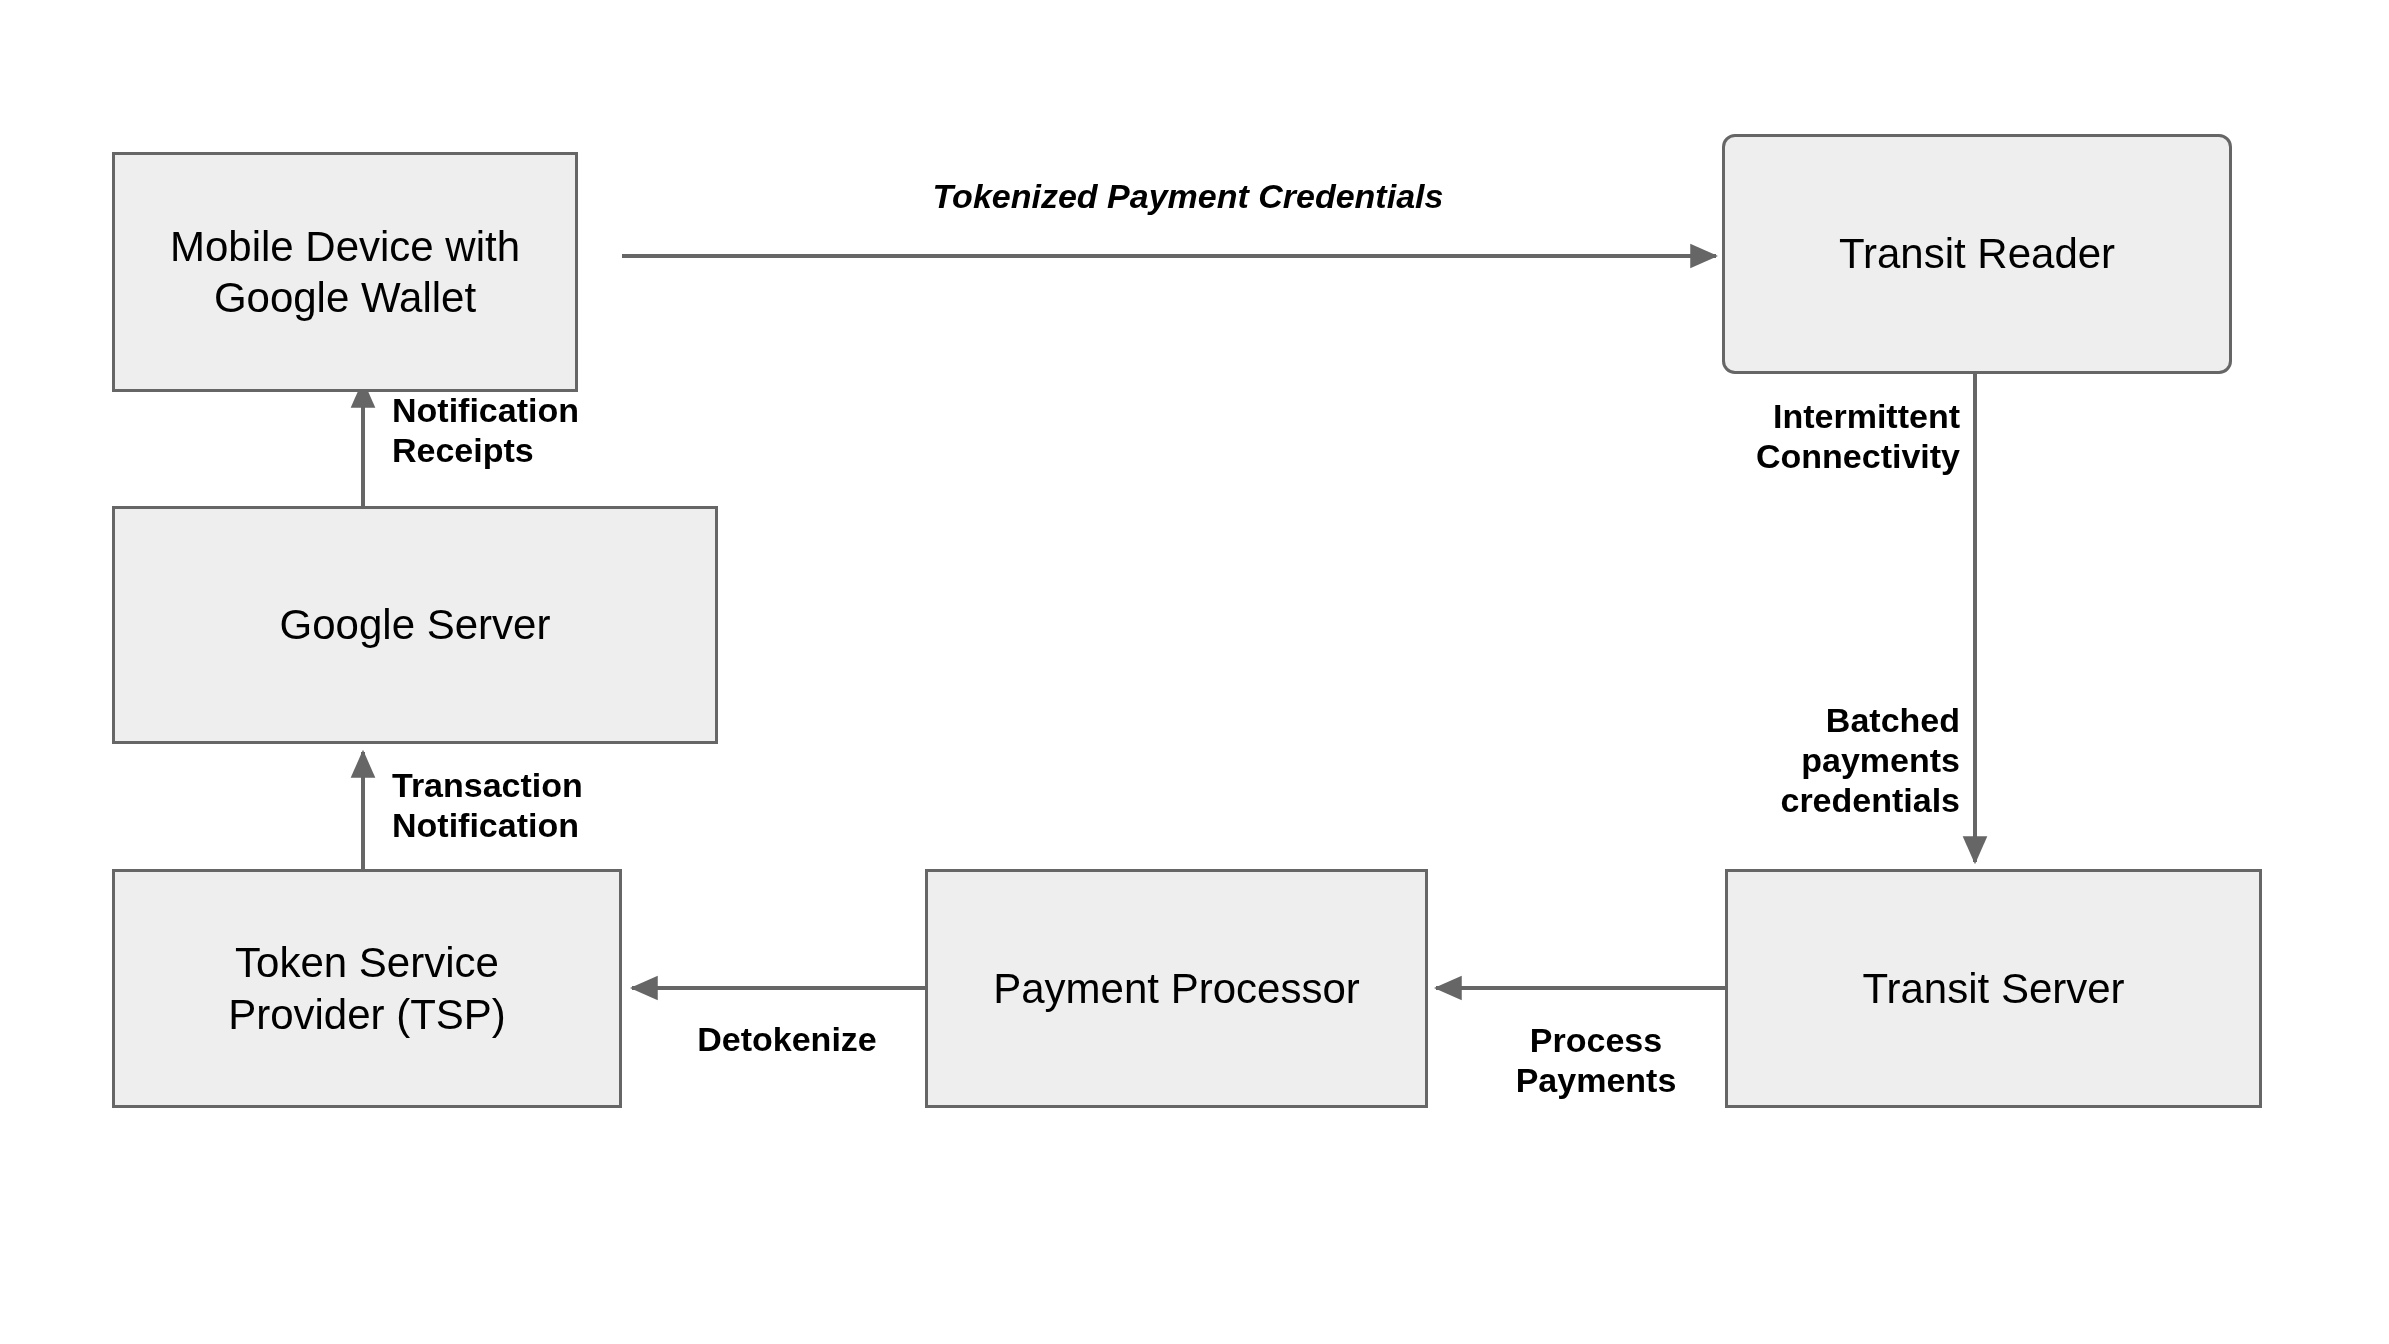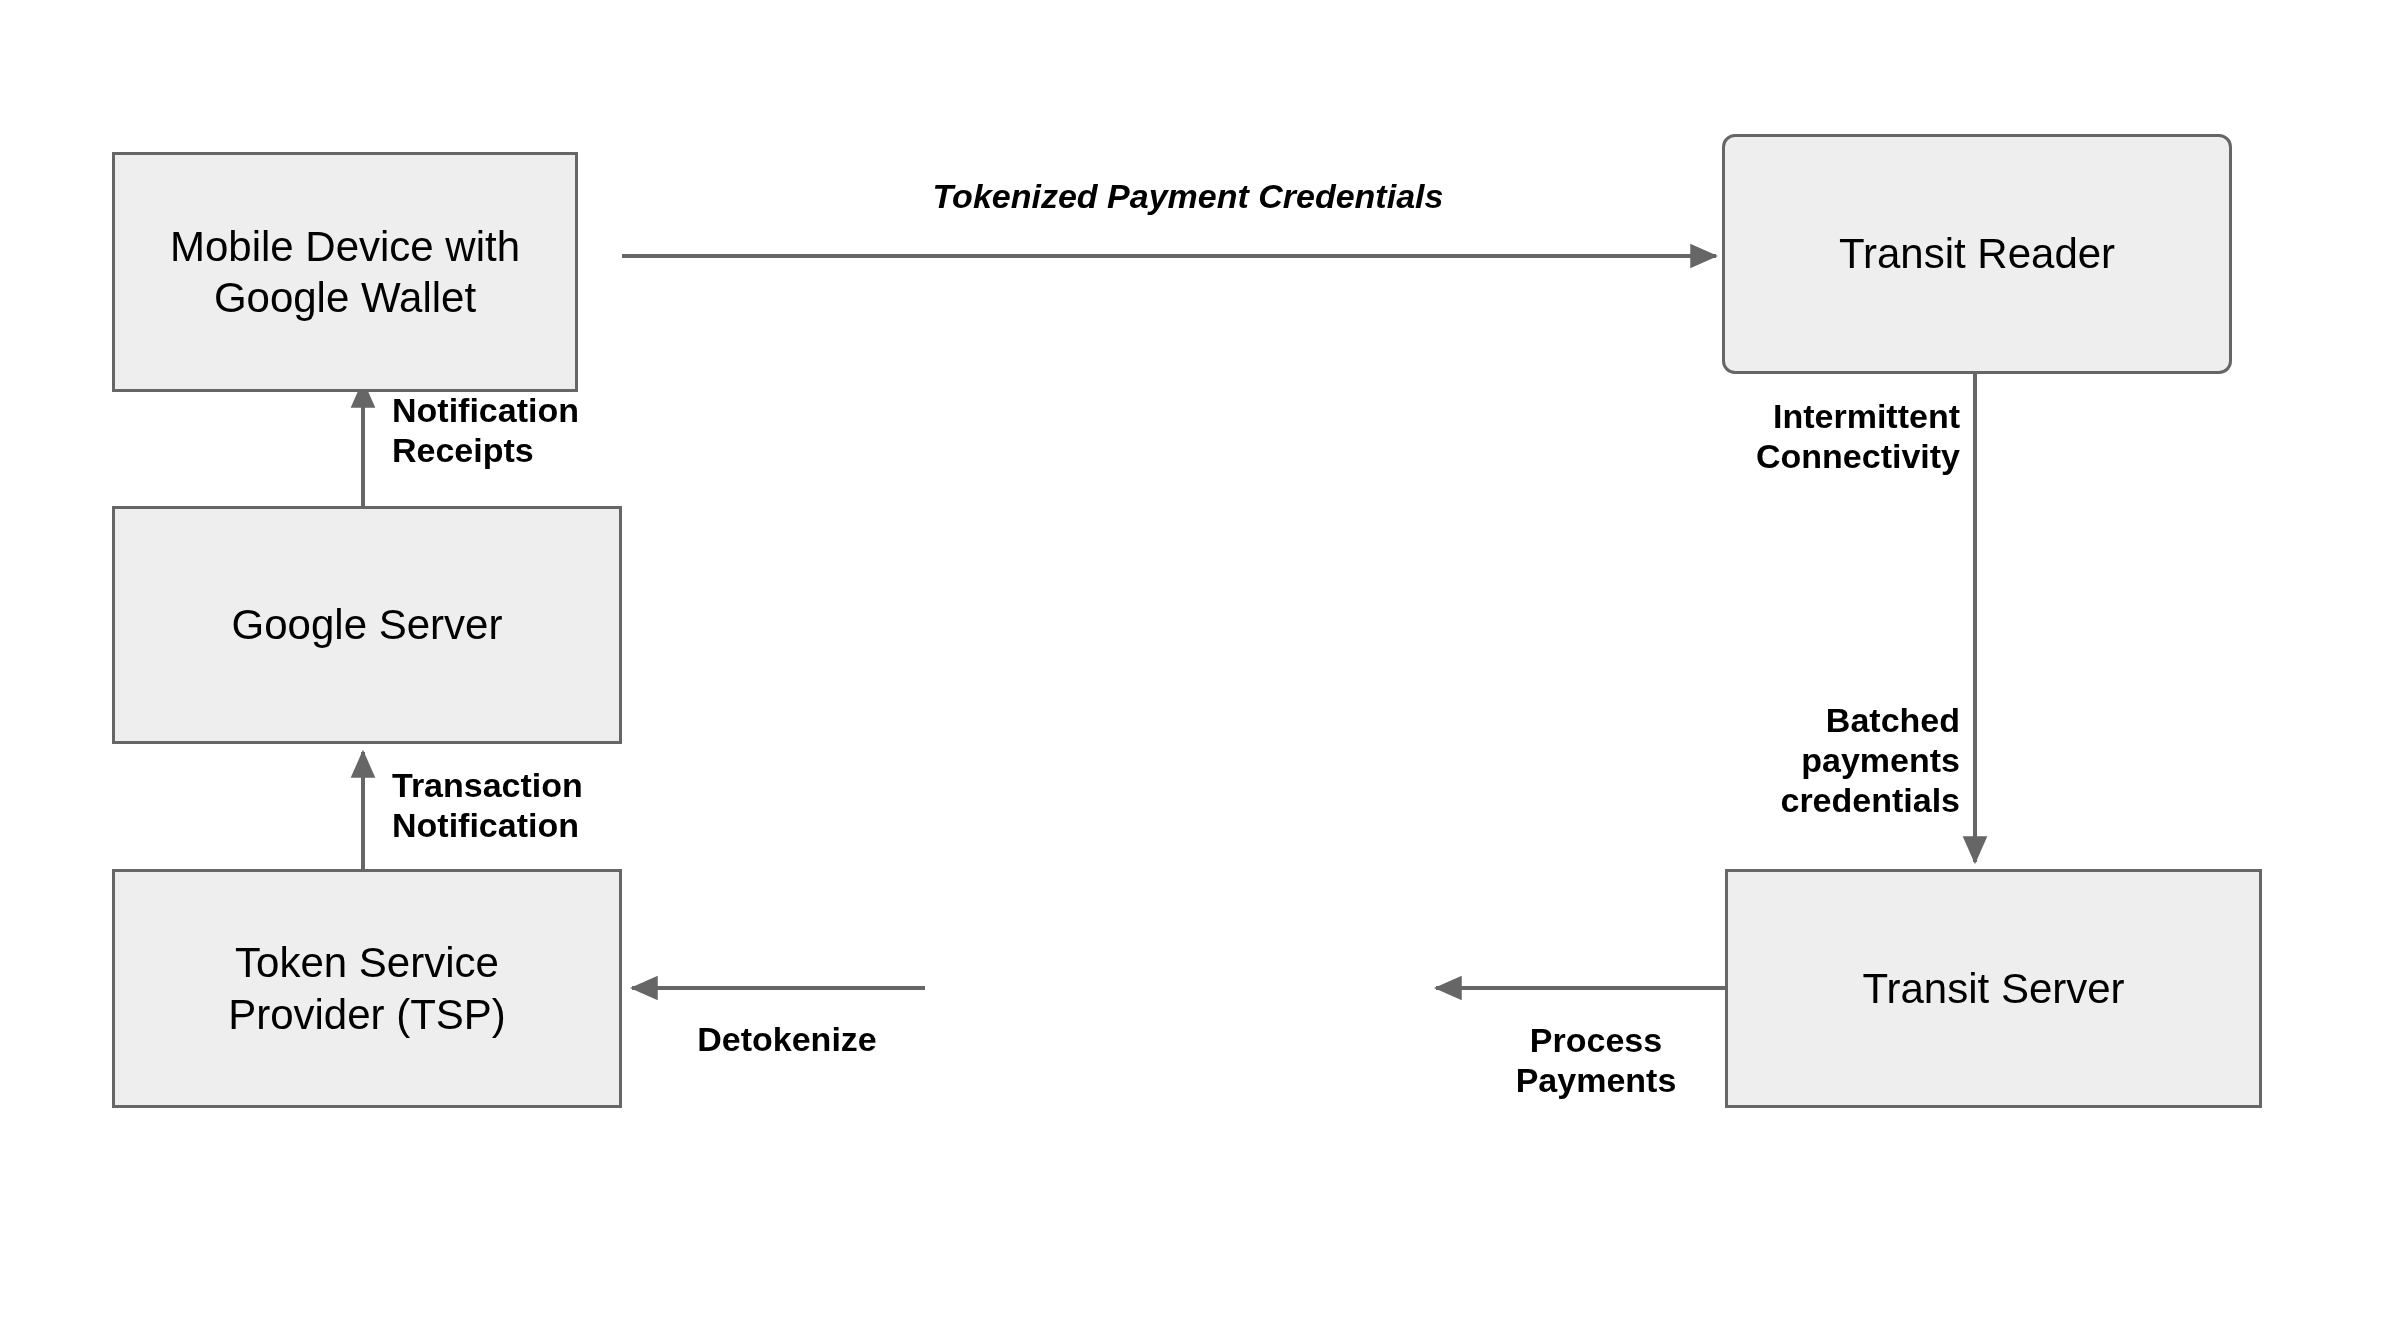--- a/index.html
+++ b/index.html
@@ -58,21 +58,21 @@
     z-index: 4;
     background: transparent;
   }
   .el-center { text-align: center; }
   .el-left   { text-align: left; }
   .el-right  { text-align: right; }
 
   
   #node-mobile   { left: 112px; top: 132px;  width: 466px; height: 240px; margin-top: 20px; }
   #node-reader   { left: 1722px; top: 134px; width: 510px; height: 240px; border-radius: 13px; }
-  #node-gserver  { left: 112px; top: 506px;  width: 510px; height: 238px; text-align: right; }
+  #node-gserver  { left: 112px; top: 506px;  width: 606px; height: 238px; text-align: right; }
   #node-tsp      { left: 112px; top: 869px;  width: 510px; height: 239px; }
   #node-pproc    { left: 925px; top: 869px;  width: 503px; height: 239px; }
   #node-tserver  { left: 1725px; top: 869px; width: 537px; height: 239px; }
 
   
   #lbl-tokenized   { left: 828px;  top: 176px; width: 720px; font-style: italic; }
   #lbl-notif       { left: 392px;  top: 390px; width: 330px; }
   #lbl-txnotif     { left: 392px;  top: 765px; width: 330px; }
   #lbl-detok       { left: 662px;  top: 1019px; width: 250px; }
   #lbl-process     { left: 1486px; top: 1020px; width: 220px; }
@@ -127,20 +127,23 @@
 
   <div class="node" id="node-gserver">
     <span class="node-label">Google Server</span>
   </div>
 
   <div class="node" id="node-tsp">
     <span class="node-label">Token Service
 Provider (TSP)</span>
   </div>
 
+  <div class="node" id="node-pproc">
+    <span class="node-label">Payment Processor</span>
+  </div>
 
   <div class="node" id="node-tserver">
     <span class="node-label">Transit Server</span>
   </div>
 
   <div class="edge-label el-center" id="lbl-tokenized">Tokenized Payment Credentials</div>
 
   <div class="edge-label el-left" id="lbl-notif">Notification
 Receipts</div>
 

